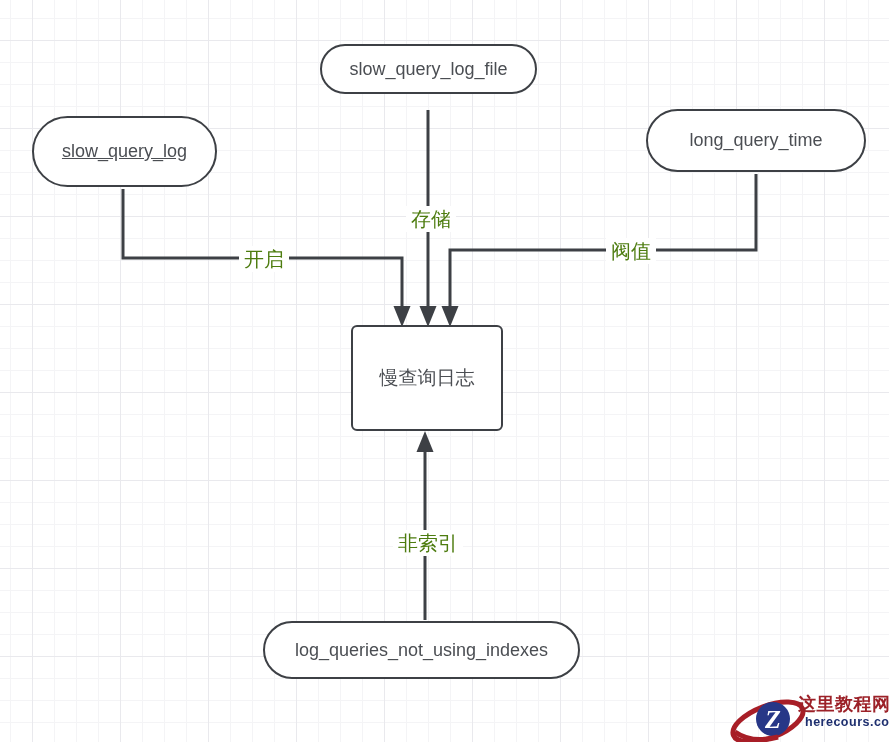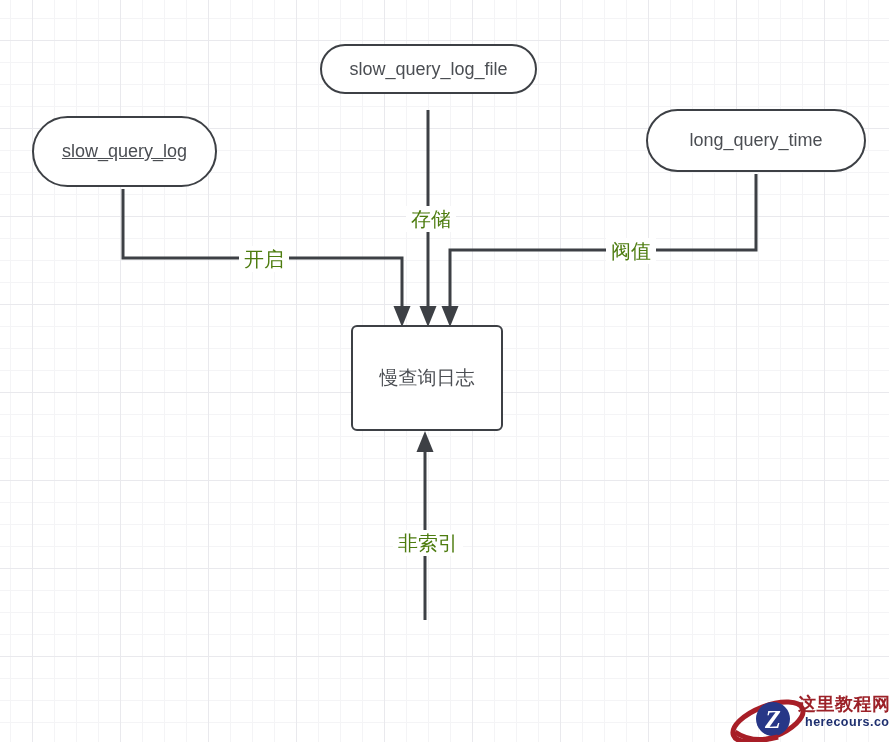--- a/index.html
+++ b/index.html
@@ -79,20 +79,23 @@
   </div>
   <div class="node pill n-file">
     <span>slow_query_log_file</span>
   </div>
   <div class="node pill n-time">
     <span>long_query_time</span>
   </div>
   <div class="node n-center">
     <span>慢查询日志</span>
   </div>
+  <div class="node pill n-idx">
+    <span>log_queries_not_using_indexes</span>
+  </div>
 
   <div class="edge-label el-kaiqi">开启</div>
   <div class="edge-label el-cunchu">存储</div>
   <div class="edge-label el-fazhi">阀值</div>
   <div class="edge-label el-feisuoyin">非索引</div>
 
   <div class="watermark">
     <div class="wm-mark">
       <svg width="78" height="56" viewBox="0 0 78 56">
         <ellipse cx="40" cy="36" rx="37" ry="16" fill="none" stroke="#a81e27" stroke-width="5" transform="rotate(-21 40 36)"></ellipse>

